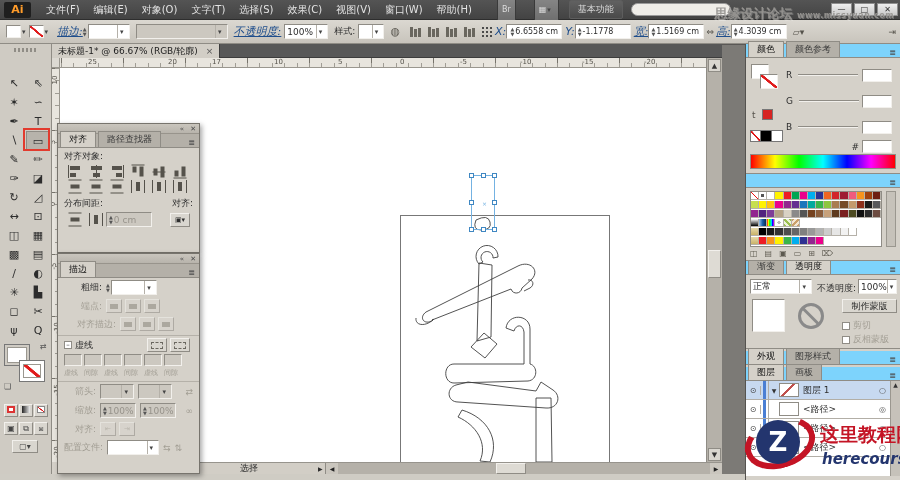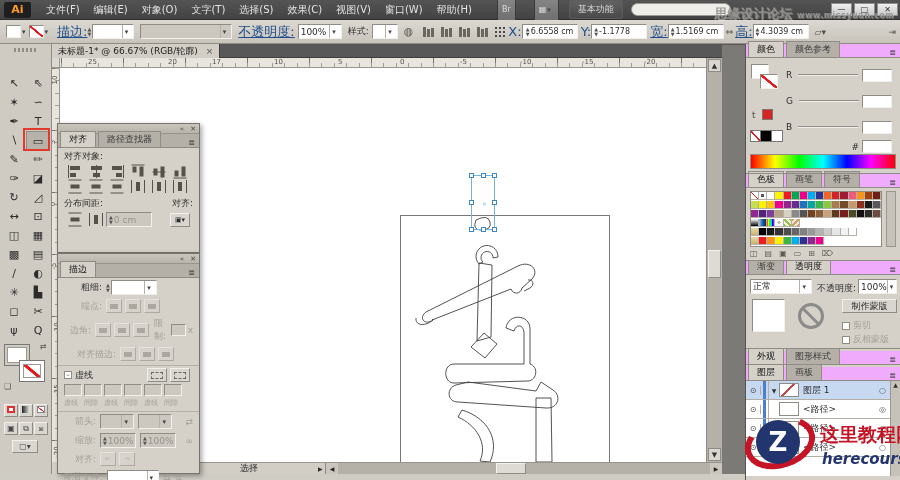--- a/index.html
+++ b/index.html
@@ -26,21 +26,21 @@
   
   #controlbar{left:0;top:20px;width:900px;height:24px;background:linear-gradient(#dbd8d1,#c8c4bc);
               border-bottom:1px solid #8f8c85;display:flex;align-items:center;}
   .cgap{width:6px;}
   .sw{display:inline-block;}
   .sunk{border:1px solid;border-color:#8f8c85 #f2f0ec #f2f0ec #8f8c85;background:#fff;}
   .raised{border:1px solid;border-color:#f2f0ec #8f8c85 #8f8c85 #f2f0ec;background:#d9d6cf;}
   .cb-sw{width:15px;height:13px;}
   .slash{background:linear-gradient(to top right,#fff 43%,#e01b1b 45%,#e01b1b 55%,#fff 57%);}
   .dd{font-size:7px;color:#444;margin:0 3px 0 1px;}
-  .bluelink{color:#1f4e8c;text-decoration:underline;font-size:13px;white-space:nowrap;}
+  .bluelink{color:#1f4e8c;text-decoration:underline;font-size:11px;white-space:nowrap;font-style:italic;}
   .clabel{font-size:9px;color:#2e2e2e;white-space:nowrap;}
   .combo{height:15px;display:inline-flex;align-items:center;background:#fff;
          border:1px solid;border-color:#8f8c85 #f2f0ec #f2f0ec #8f8c85;font-size:9px;padding:0 2px;}
   .combo .dd{margin-left:auto;border-left:1px solid #b5b1a9;padding-left:2px;height:100%;line-height:14px;}
   .combo.dis{background:#ccc8c0;color:#97938b;}
   .spin{display:inline-flex;flex-direction:column;font-size:5px;line-height:5px;color:#555;margin-right:1px;}
   .field{height:15px;display:inline-flex;align-items:center;background:#fff;font-size:8px;
          border:1px solid;border-color:#8f8c85 #f2f0ec #f2f0ec #8f8c85;padding:0 2px;white-space:nowrap;}
   .cicon{width:14px;height:12px;position:relative;margin:0 2px;}
   .cicon i{position:absolute;background:#6a675f;}
@@ -87,21 +87,21 @@
   #selrect{position:absolute;left:419px;top:117px;width:24px;height:55px;border:1px solid #74b2e2;}
   .hdl{position:absolute;width:5px;height:5px;background:#fff;border:1px solid #3f87c2;}
   
   #vscroll{left:706px;top:58px;width:16px;height:404px;background:#b5b1a9;border-left:1px solid #8f8c85;}
   .sarrow{position:absolute;left:1px;width:13px;height:13px;background:#d9d6cf;border:1px solid #8f8c85;
           font-size:7px;line-height:12px;text-align:center;color:#333;}
   #vthumb{position:absolute;left:1px;top:192px;width:13px;height:28px;background:#dedbd4;
           border:1px solid;border-color:#f2f0ec #8f8c85 #8f8c85 #f2f0ec;}
   #gutter{left:722px;top:44px;width:23px;height:436px;background:#7c7a76;border-top:1px solid #5a5856;}
   
-  .ptabs{display:flex;align-items:flex-end;background:#f0abfc;height:14px;border-bottom:1px solid #8f8c85;}
+  .ptabs{display:flex;align-items:flex-end;background:#7dd3fc;height:14px;border-bottom:1px solid #8f8c85;}
   .ptab{font-size:9px;padding:1px 8px 1px 8px;color:#3a3a3a;background:#b4b0a8;border:1px solid #8f8c85;
         border-bottom:none;margin:1px 0 0 2px;white-space:nowrap;}
   .ptab.on{background:#d5d1c9;color:#111;}
   .pmenu{margin-left:auto;font-size:8px;color:#4c4c4c;padding:0 4px;}
   .plabel{font-size:9px;color:#2e2e2e;}
   .dis-t{color:#a29e94 !important;}
   
   .ab{position:relative;width:16px;height:13px;display:inline-block;}
   .ab i{position:absolute;background:#55524b;display:none;}
   .ab-edge .l{display:block;left:1px;top:0;width:1px;height:13px;}
@@ -533,26 +533,20 @@
           </div>
         </div>
       <div class="chrow" style="position:absolute;left:36px;top:82px;width:114px;">
         <span class="plabel" style="margin-left:auto;margin-right:3px;">#</span>
         <div class="sunk" style="width:30px;height:13px;"></div>
       </div>
       <div id="spectrum" style="position:absolute;left:4px;top:96px;width:146px;"></div>
     </div>
 
     <div class="ptabs">
-      <div style="display:flex;">
-
-      <div class="ptab on">色板</div>
-          <div class="ptab">画笔</div>
-          <div class="ptab">符号</div>
-        </div>
       <span class="pmenu">≣</span>
     </div>
     <div style="position:relative;height:73px;border-bottom:1px solid #8f8c85;background:#d5d1c9;">
       <div style="position:absolute;left:4px;top:3px;width:132px;background:#fff;border:1px solid #8f8c85;">
         <div class="swrow">
             <span class="swatch" style="background: linear-gradient(to right top, rgb(255, 255, 255) 44%, rgb(238, 17, 17) 46%, rgb(238, 17, 17) 54%, rgb(255, 255, 255) 56%);"></span>
             <span class="swatch" style="background: radial-gradient(circle, rgb(85, 85, 85) 1.5px, rgb(255, 255, 255) 2px);"></span>
             <span class="swatch" style="background: rgb(255, 255, 255);"></span>
             <span class="swatch" style="background: rgb(255, 242, 0);"></span>
             <span class="swatch" style="background: rgb(237, 28, 36);"></span>
@@ -917,38 +911,20 @@
             <span class="bar"></span>
           </span>
           <span class="sbtn dis">
             <span class="bar"></span>
           </span>
           <span class="sbtn dis">
             <span class="bar"></span>
           </span>
         </span>
     </div>
-    <div class="prow">
-      <span class="plabel dis-t" style="width:38px;text-align:right;margin-right:4px;">边角:</span>
-      <span style="display:flex;">
-
-      <span class="sbtn dis">
-            <span class="bar"></span>
-          </span>
-          <span class="sbtn dis">
-            <span class="bar"></span>
-          </span>
-          <span class="sbtn dis">
-            <span class="bar"></span>
-          </span>
-        </span>
-      <span class="plabel dis-t" style="margin-left:2px;">限制:</span>
-      <span class="dashbox" style="width:20px;margin-left:2px;"></span>
-      <span class="plabel dis-t">x</span>
-    </div>
     <div class="prow" style="border-bottom:1px solid #b5b1a9;padding-bottom:4px;">
       <span class="plabel dis-t" style="width:52px;text-align:right;margin-right:4px;">对齐描边:</span>
       <span style="display:flex;">
 
       <span class="sbtn dis">
             <span class="bar"></span>
           </span>
           <span class="sbtn dis">
             <span class="bar"></span>
           </span>

